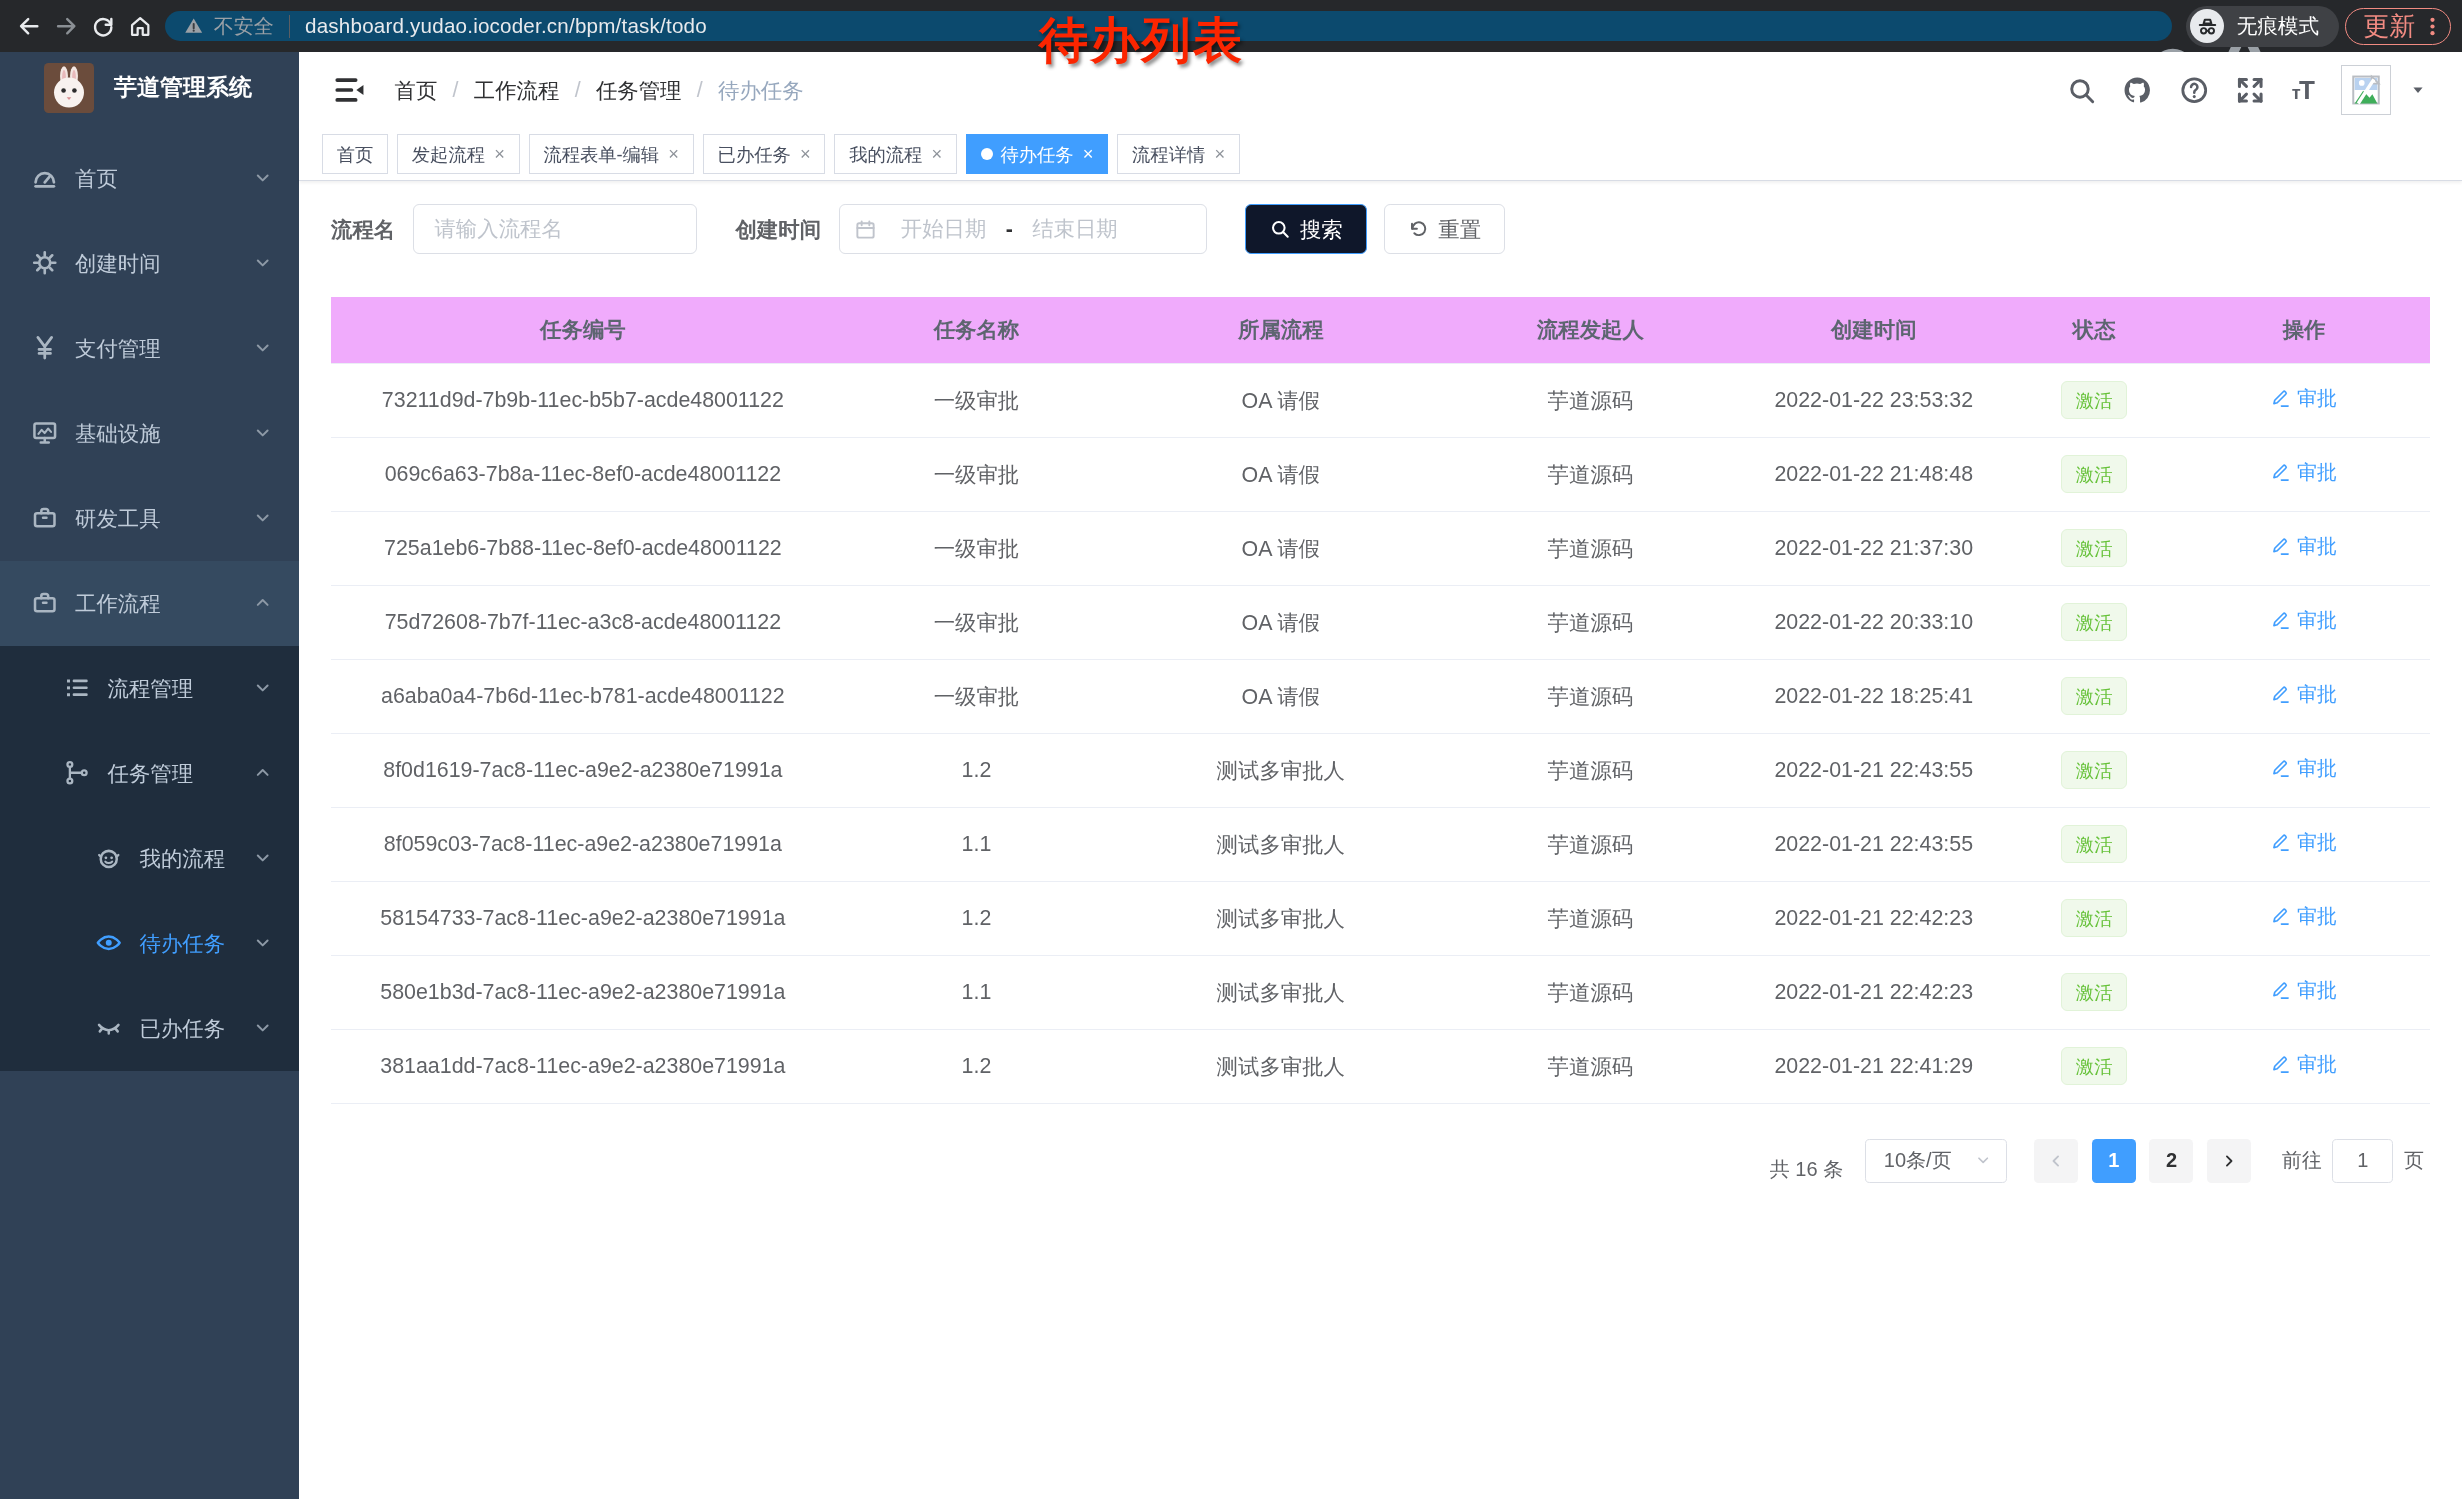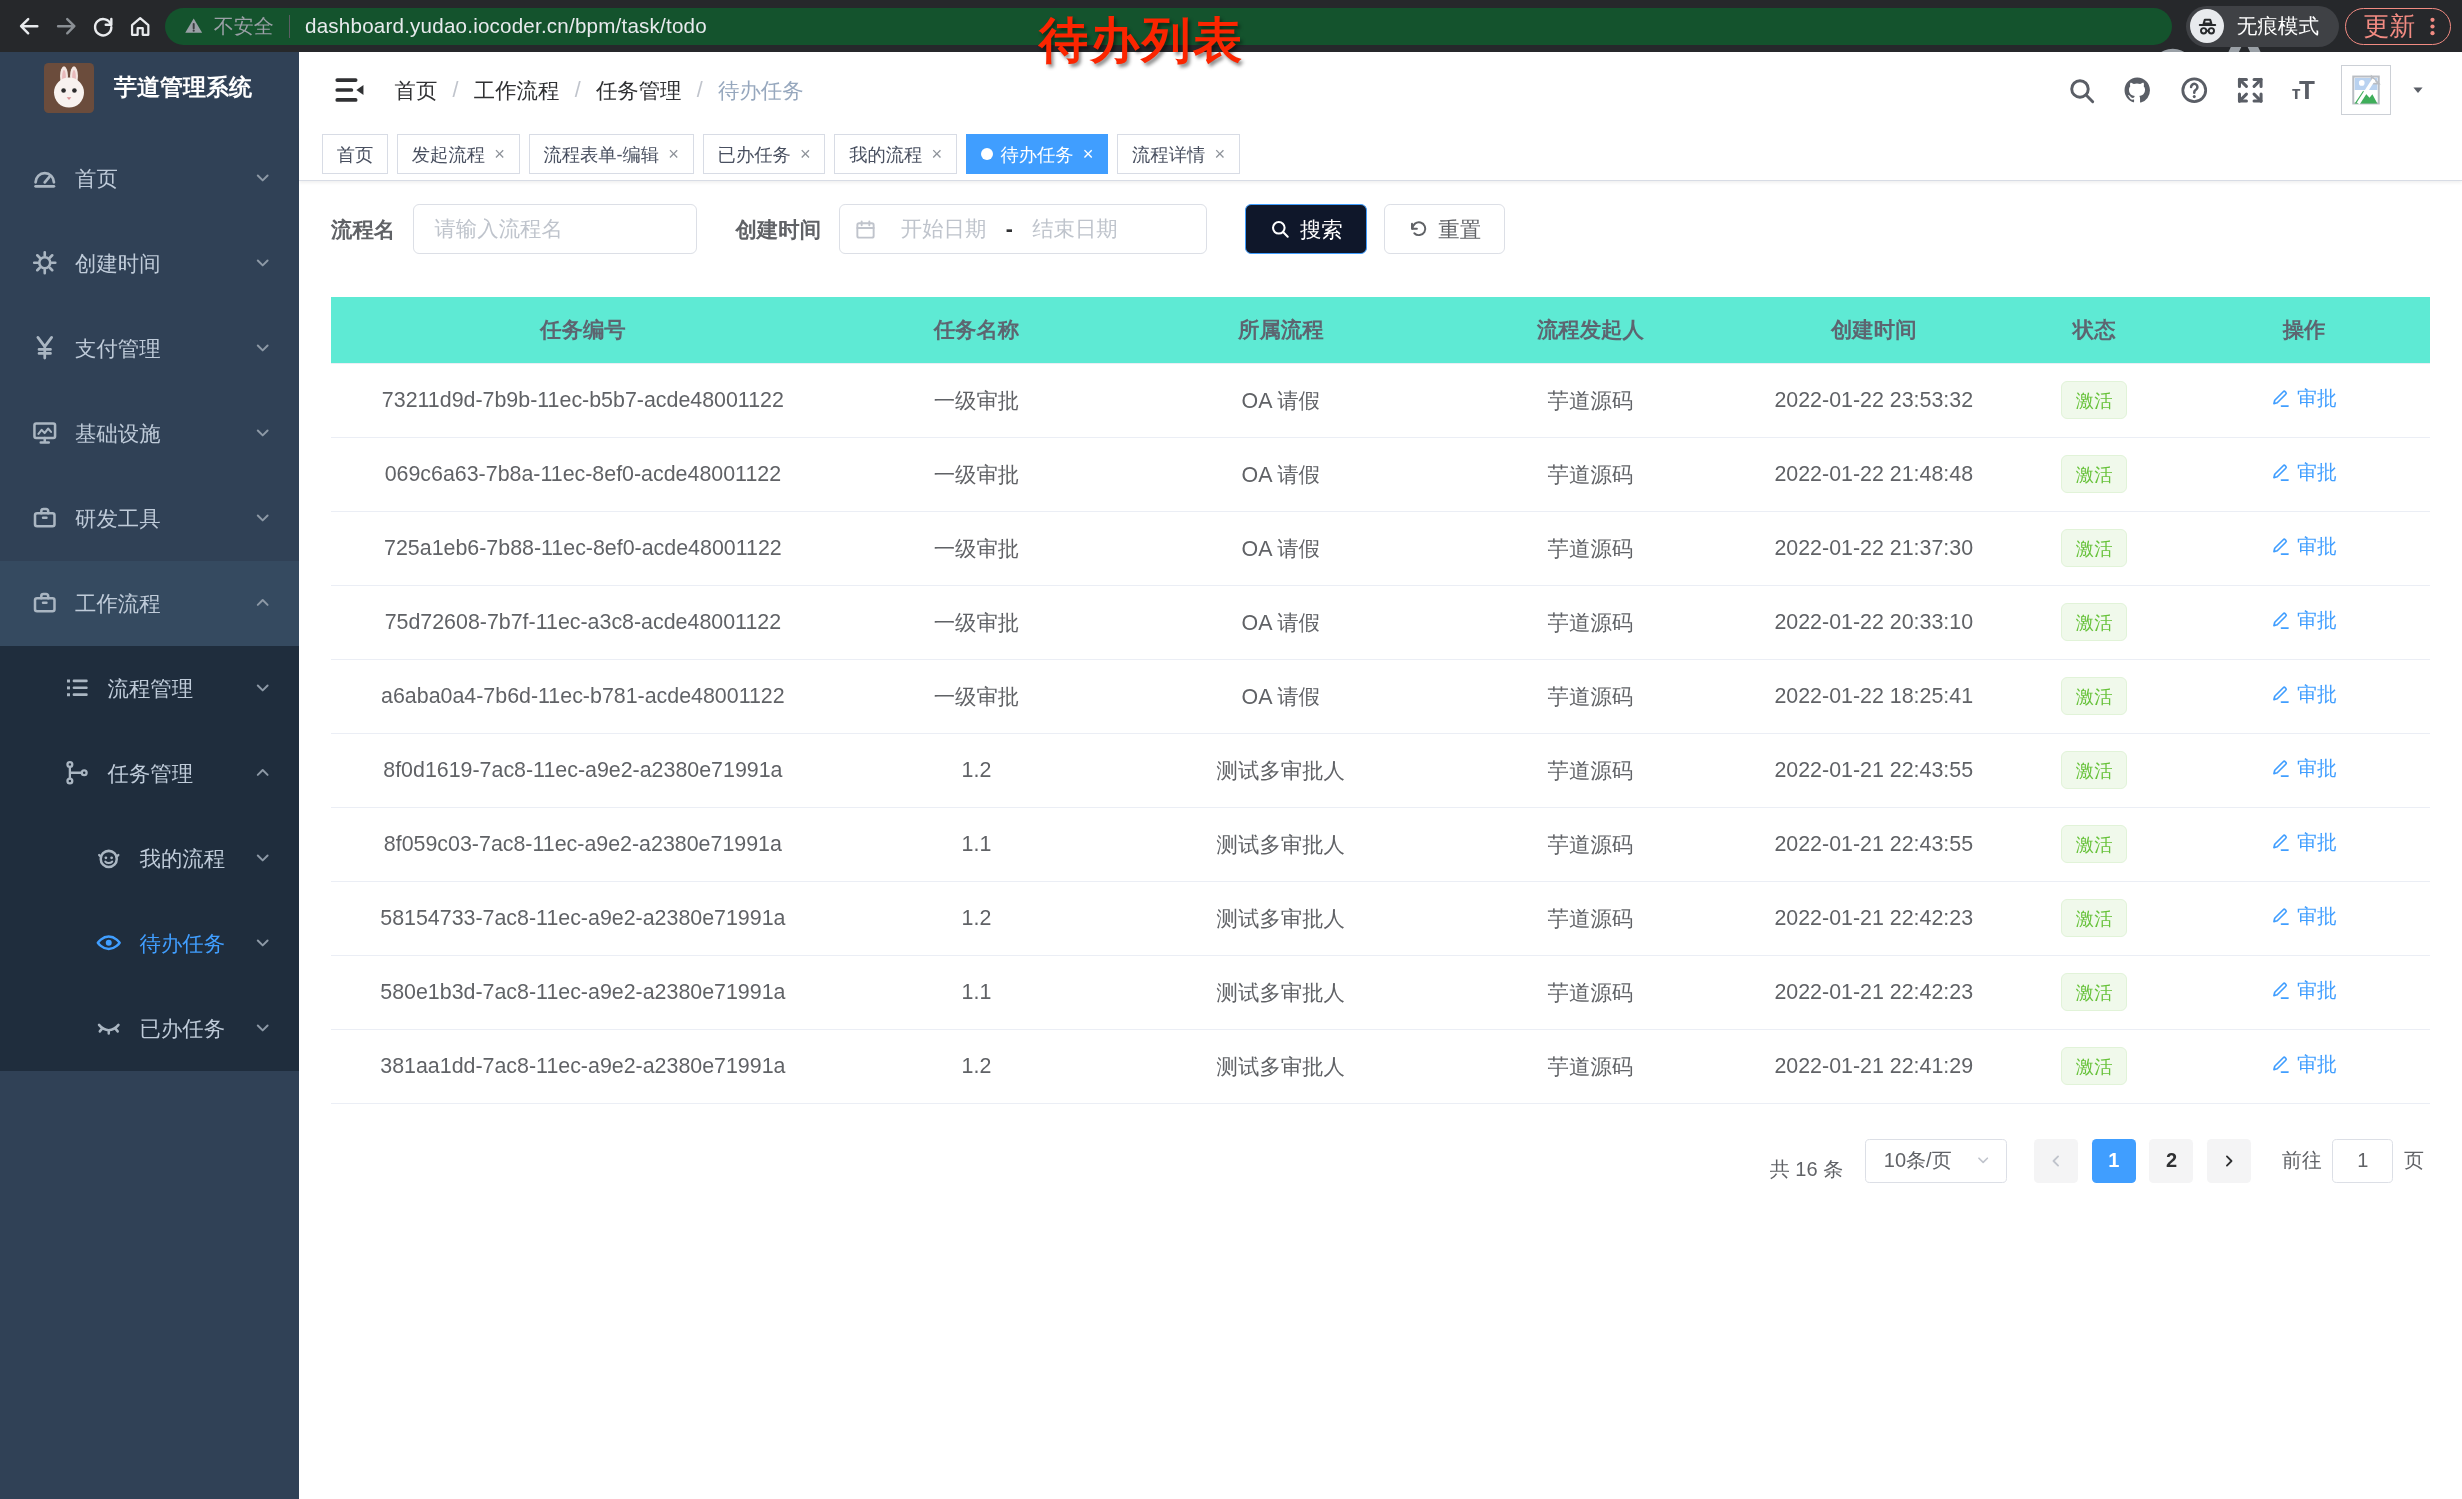--- a/index.html
+++ b/index.html
@@ -8,21 +8,21 @@
     width:2462px; height:1500px; overflow:hidden; position:relative;
     font-family:"Liberation Sans", sans-serif; background:#fff;
   }
   svg.ic { display:block; }
 
   
   .chrome { height:52px; background:#26282b; display:flex; align-items:center; padding:0 10.7px; }
   .nav-ic { width:37px; height:37px; display:flex; align-items:center; justify-content:center; color:#e8eaed; flex:0 0 auto; cursor:pointer; }
   .nav-ic svg { width:24.4px; height:24.4px; }
   .nav-ic.dim { color:#8a8f94; }
-  .omnibox { flex:1; height:37px; margin:0 7.6px 0 6.1px; background:#14532d; border-radius:20px; display:flex; align-items:center; padding:0 18.3px; color:#9aa0a6; font-size:20px; }
+  .omnibox { flex:1; height:30px; margin:0 7.6px 0 6.1px; background:#0c4a6e; border-radius:20px; display:flex; align-items:center; padding:0 18.3px; color:#9aa0a6; font-size:20px; }
   .omnibox .warn svg { width:21.4px; height:21.4px; margin-right:9.2px; }
   .omnibox .divider { width:0.8px; height:23px; background:#5b5e63; margin:0 15.3px; }
   .omnibox .url { color:#e8eaed; font-size:20.6px; letter-spacing:0.2px; }
   .omnibox .spacer { flex:1; }
   .omnibox .oi { width:24.4px; height:24.4px; color:#9aa0a6; margin-left:23px; cursor:pointer; }
   .chip { height:41px; background:#3f4145; border-radius:20.6px; display:flex; align-items:center; padding:0 20px 0 4.6px; margin:0 6.1px; color:#fff; font-size:20.6px; flex:0 0 auto; }
   .chip .circ { width:34px; height:34px; border-radius:50%; background:#e8eaed; color:#26282b; display:flex; align-items:center; justify-content:center; margin-right:12.2px; }
   .chip .circ svg { width:23px; height:23px; }
   .update { height:37px; border:1.5px solid #f28b82; border-radius:20px; color:#f28b82; display:flex; align-items:center; padding:0 6.1px 0 17px; font-size:26px; flex:0 0 auto; cursor:pointer; }
   .update svg { width:23px; height:23px; margin-left:6.1px; }
@@ -91,21 +91,21 @@
   .date-range .cal { width:23px; height:23px; color:#c0c4cc; flex:0 0 auto; margin-right:7.6px; }
   .date-range input { border:none; outline:none; width:118px; font-size:21.4px; color:#606266; font-family:inherit; text-align:center; background:transparent; }
   .date-range .rsep { color:#303133; font-weight:600; padding:0 3.1px; }
   .btn { height:50px; display:inline-flex; align-items:center; border-radius:6.1px; font-size:21.4px; padding:0 23px; cursor:pointer; white-space:nowrap; }
   .btn svg { width:21.4px; height:21.4px; margin-right:9.2px; }
   .btn.primary { background:#0f172a; border:0.8px solid #409eff; color:#fff; margin-left:38px; }
   .btn.plain { background:#fff; border:0.8px solid #dcdfe6; color:#606266; margin-left:17px; }
 
   
   table { width:calc(100% - 64px); margin:43px 32px 0; border-collapse:collapse; table-layout:fixed; }
-  th { height:66px; background:#5eead4; color:#5d6570; font-weight:700; font-size:21.4px; border-bottom:0.8px solid #ebeef5; }
+  th { height:66px; background:#f0abfc; color:#5d6570; font-weight:700; font-size:21.4px; border-bottom:0.8px solid #ebeef5; }
   td { height:74px; color:#606266; font-size:21.4px; text-align:center; border-bottom:0.8px solid #ebeef5; white-space:nowrap; overflow:hidden; }
   .badge { display:inline-block; padding:5.3px 13.7px; font-size:18.3px; color:#67c23a; background:#f0f9eb; border:0.8px solid #e1f3d8; border-radius:6.1px; }
   .action { color:#409eff; font-size:20px; display:inline-flex; align-items:center; cursor:pointer; }
   .action svg { width:20px; height:20px; margin-right:6.1px; }
 
   
   .pagination { display:flex; align-items:flex-end; justify-content:flex-end; margin:35px 38px 0; font-size:20px; color:#606266; }
   .pg-total { margin-right:21.4px; }
   .pg-select { width:142px; height:44px; border:0.8px solid #dcdfe6; border-radius:4.6px; display:flex; align-items:center; justify-content:space-between; padding:0 13.7px 0 18.3px; color:#606266; margin-right:27.5px; cursor:pointer; }
   .pg-select svg { width:18.3px; height:18.3px; color:#c0c4cc; }

